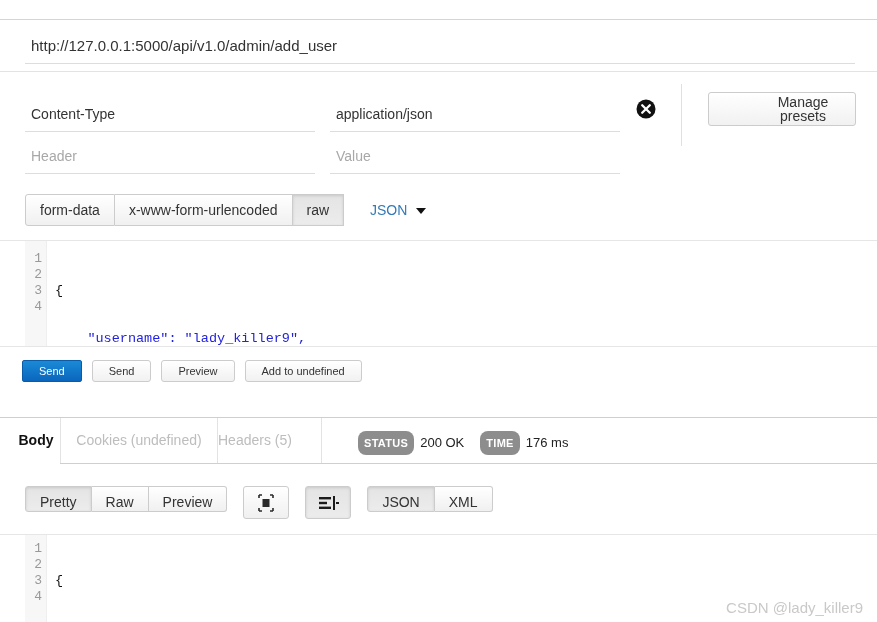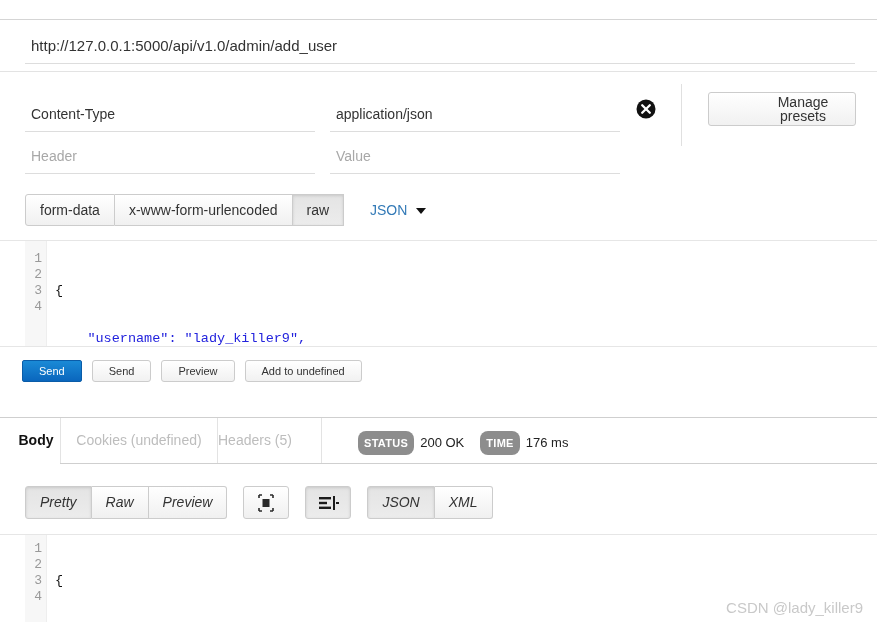--- a/index.html
+++ b/index.html
@@ -307,21 +307,21 @@
     left: 25px; top: 486px;
     height: 33px;
   }
   .grp {
     display: inline-block;
     vertical-align: top;
     margin-right: 16px;
     height: 33px;
     white-space: nowrap;
   }
-  .grp .seg { height: 33px; line-height: 31px; font-style: italic; }
+  .grp .seg { height: 26px; line-height: 31px; }
   .icon-btn {
     display: inline-block;
     vertical-align: top;
     width: 46px; height: 33px;
     background: linear-gradient(to bottom, #ffffff 0%, #f0f0f0 100%);
     border: 1px solid #cccccc;
     border-radius: 3px;
     box-sizing: border-box;
     cursor: pointer;
     position: relative;

